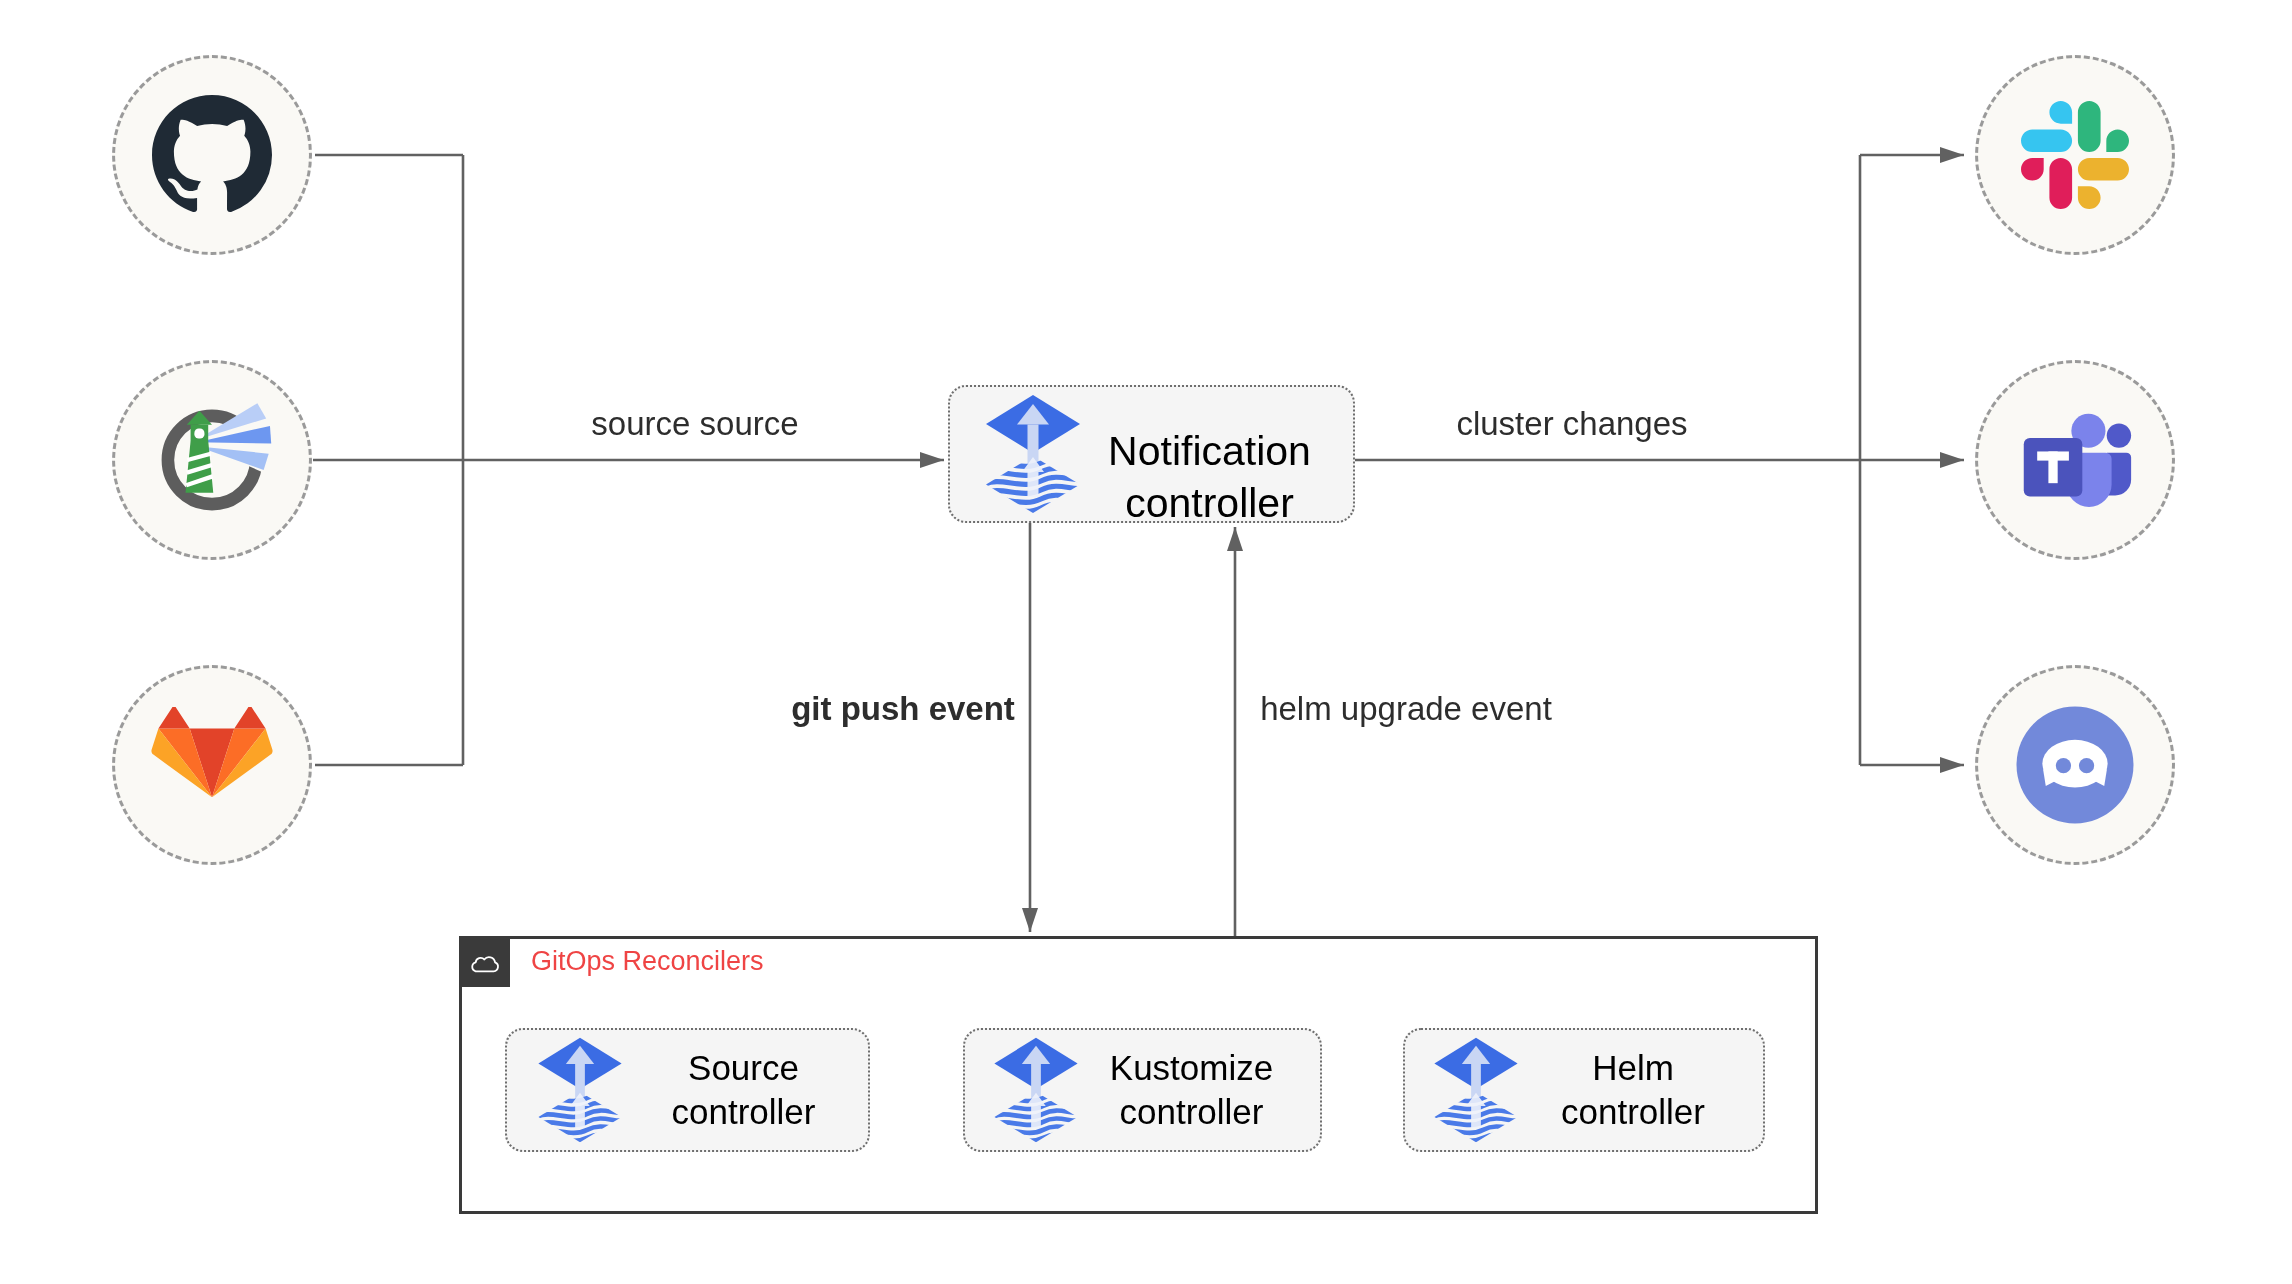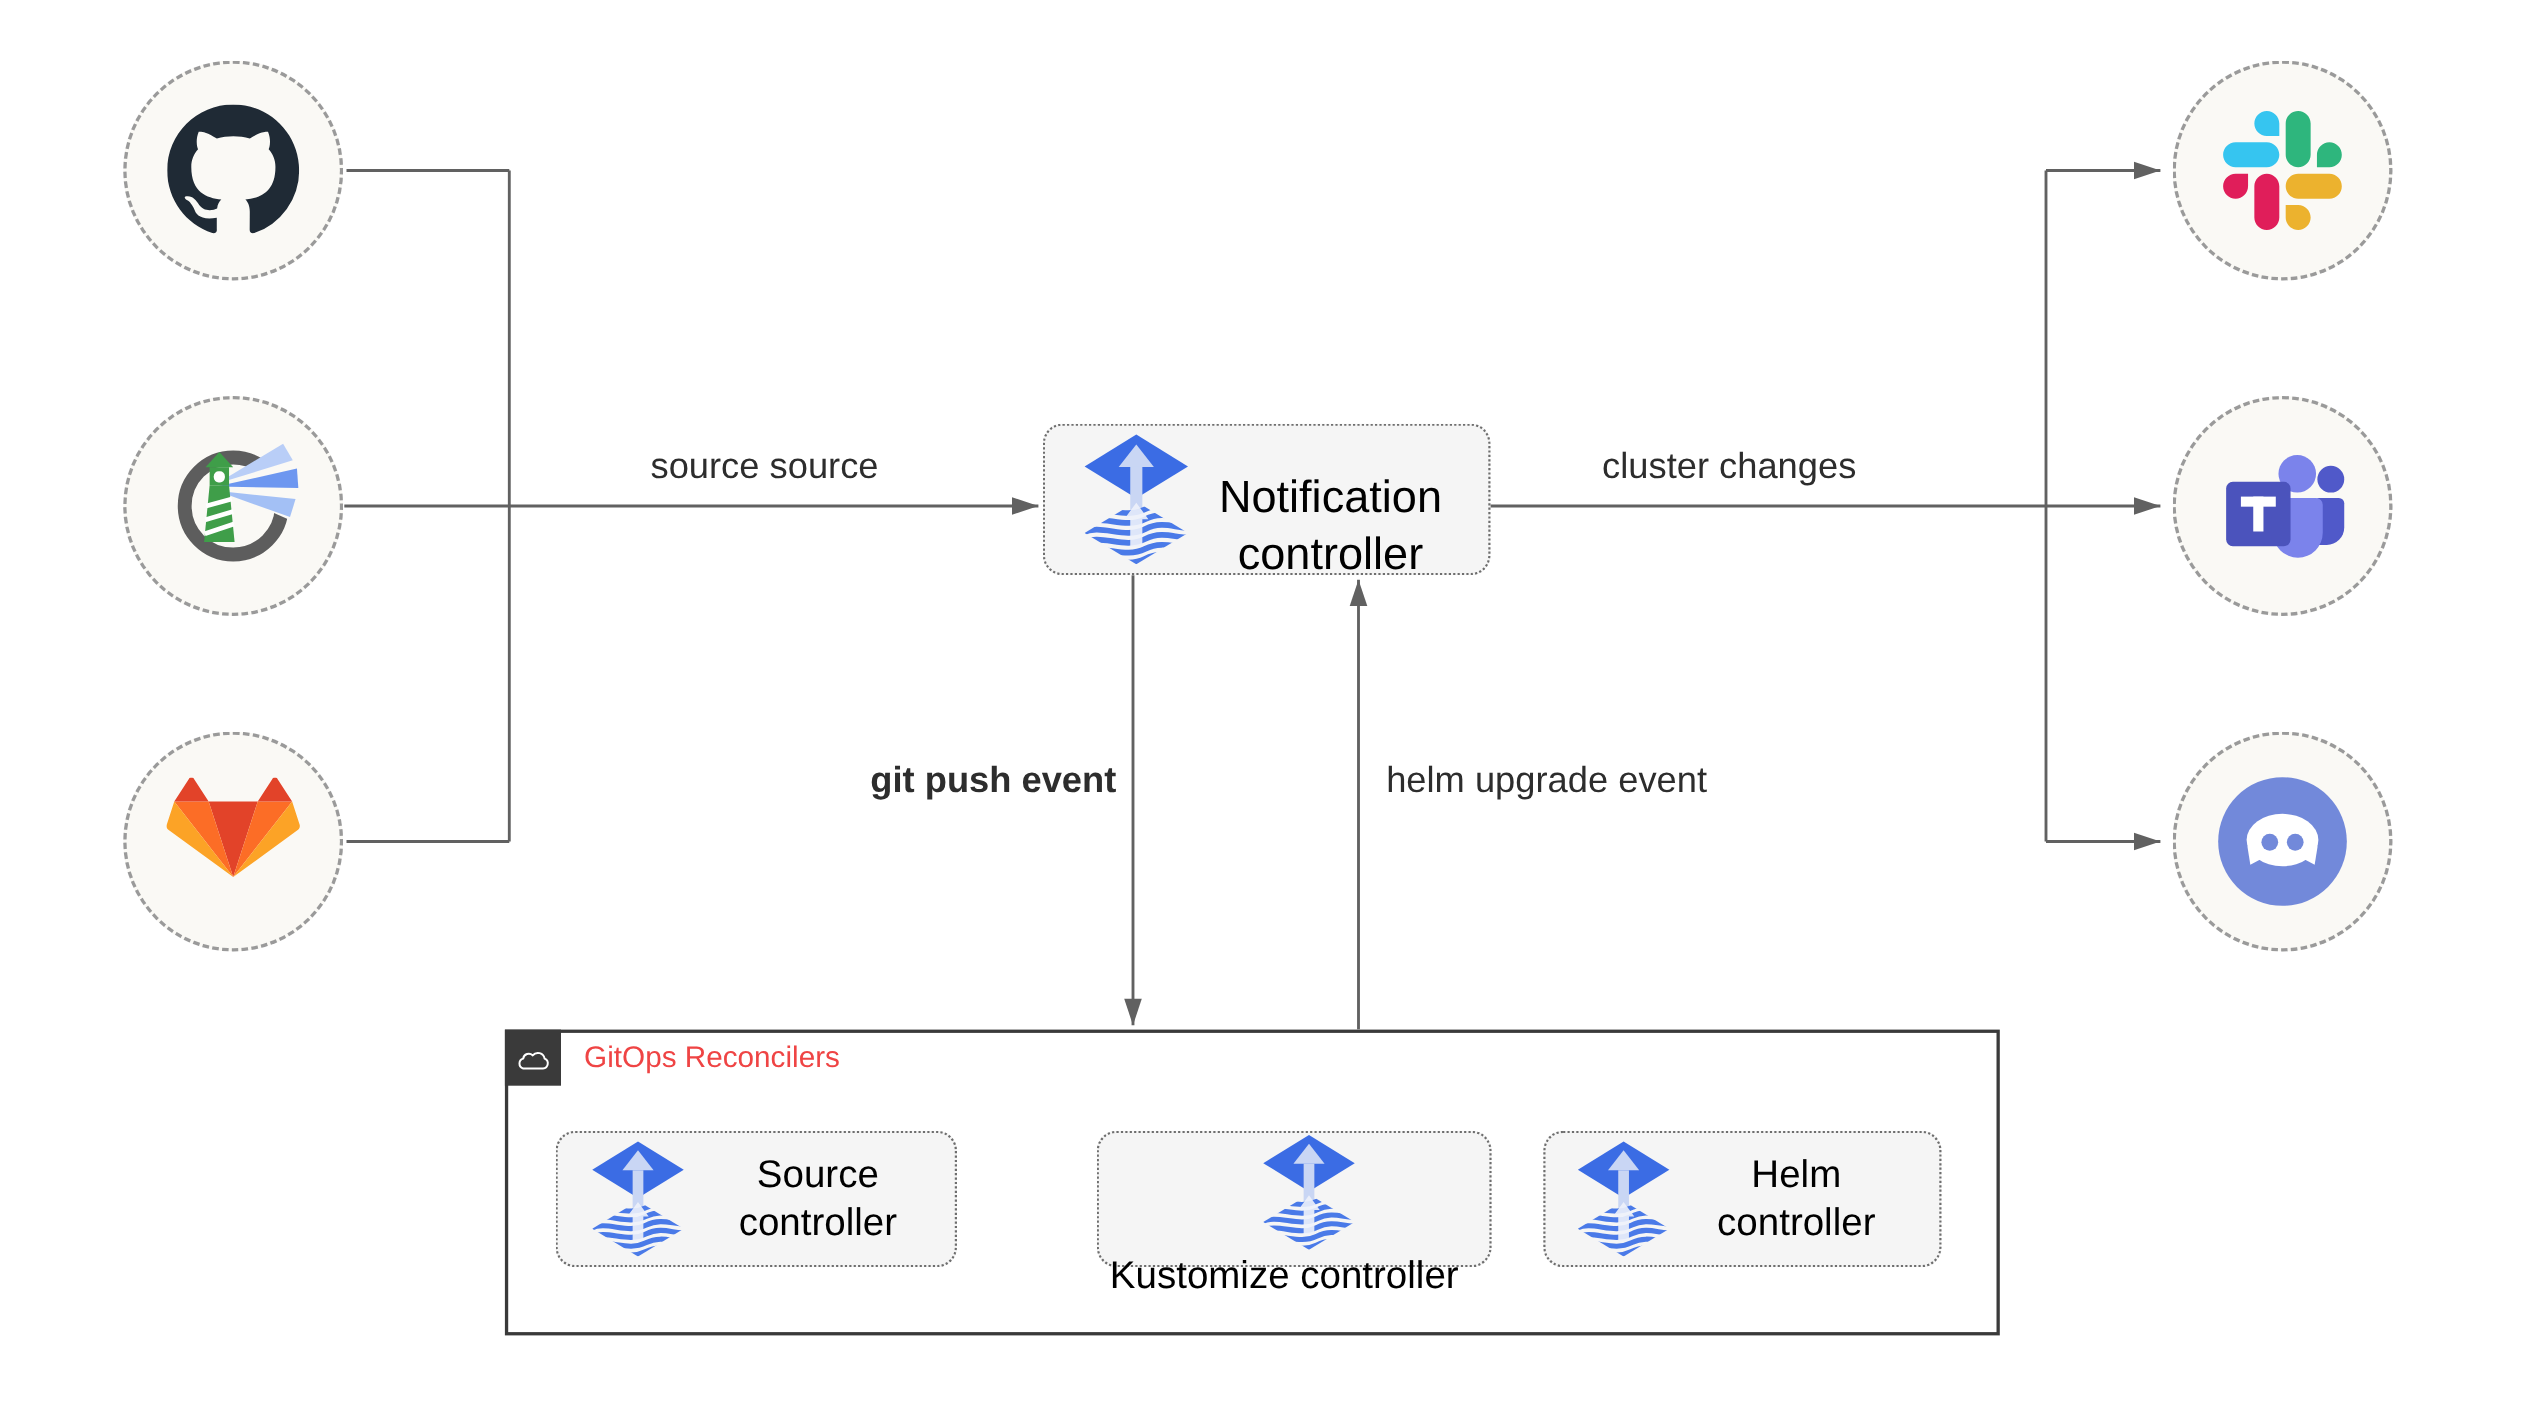--- a/index.html
+++ b/index.html
@@ -196,21 +196,21 @@
 
   <div class="ctrl-box" style="left:505px;top:1028px;width:365px;height:124px;gap:12px;">
     <span class="flux-wrap" style="margin-left:28px;">
       <svg width="90" height="108" viewBox="0 0 100 122">
           <use href="#flux-sym"></use>
         </svg>
     </span>
     <span class="ctrl-label">Source controller</span>
   </div>
 
-  <div class="ctrl-box" style="left:997px;top:1028px;width:359px;height:124px;flex-direction:column;">
+  <div class="ctrl-box" style="left:963px;top:1028px;width:359px;height:124px;">
     <span class="flux-wrap" style="margin-left:26px;">
       <svg width="90" height="108" viewBox="0 0 100 122">
           <use href="#flux-sym"></use>
         </svg>
     </span>
     <span class="ctrl-label">Kustomize controller</span>
   </div>
 
   <div class="ctrl-box" style="left:1403px;top:1028px;width:362px;height:124px;">
     <span class="flux-wrap" style="margin-left:26px;">

